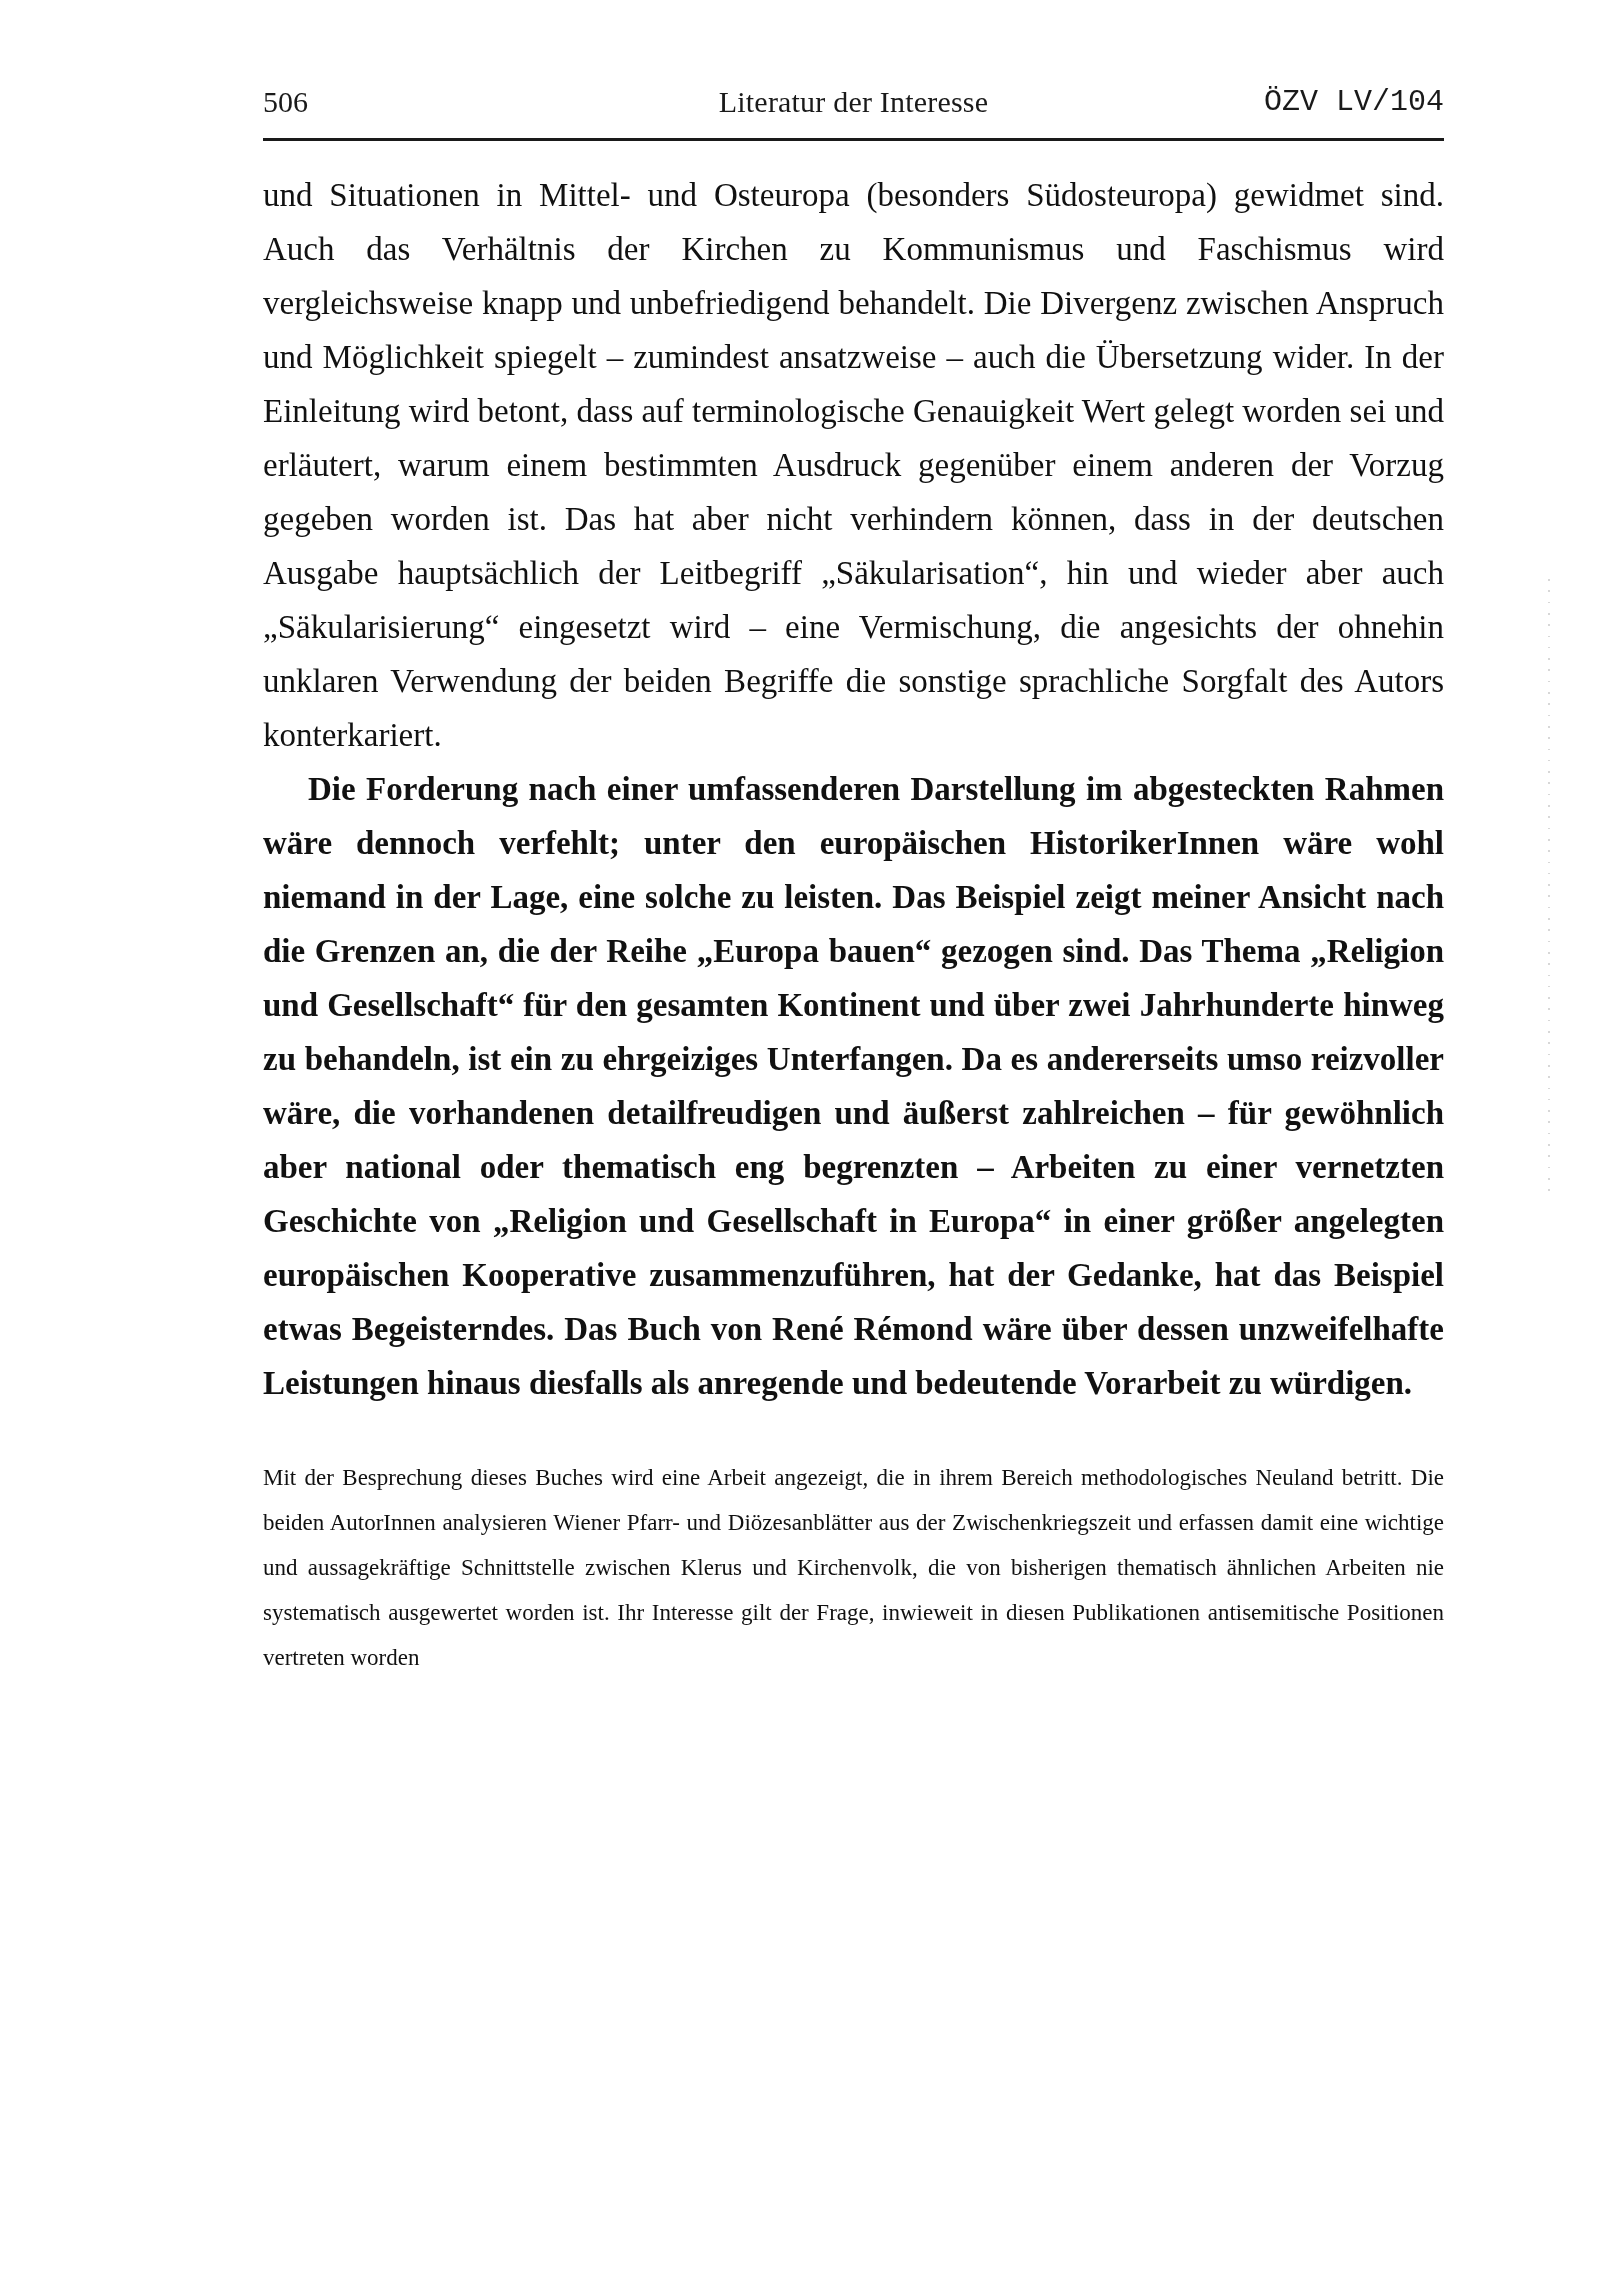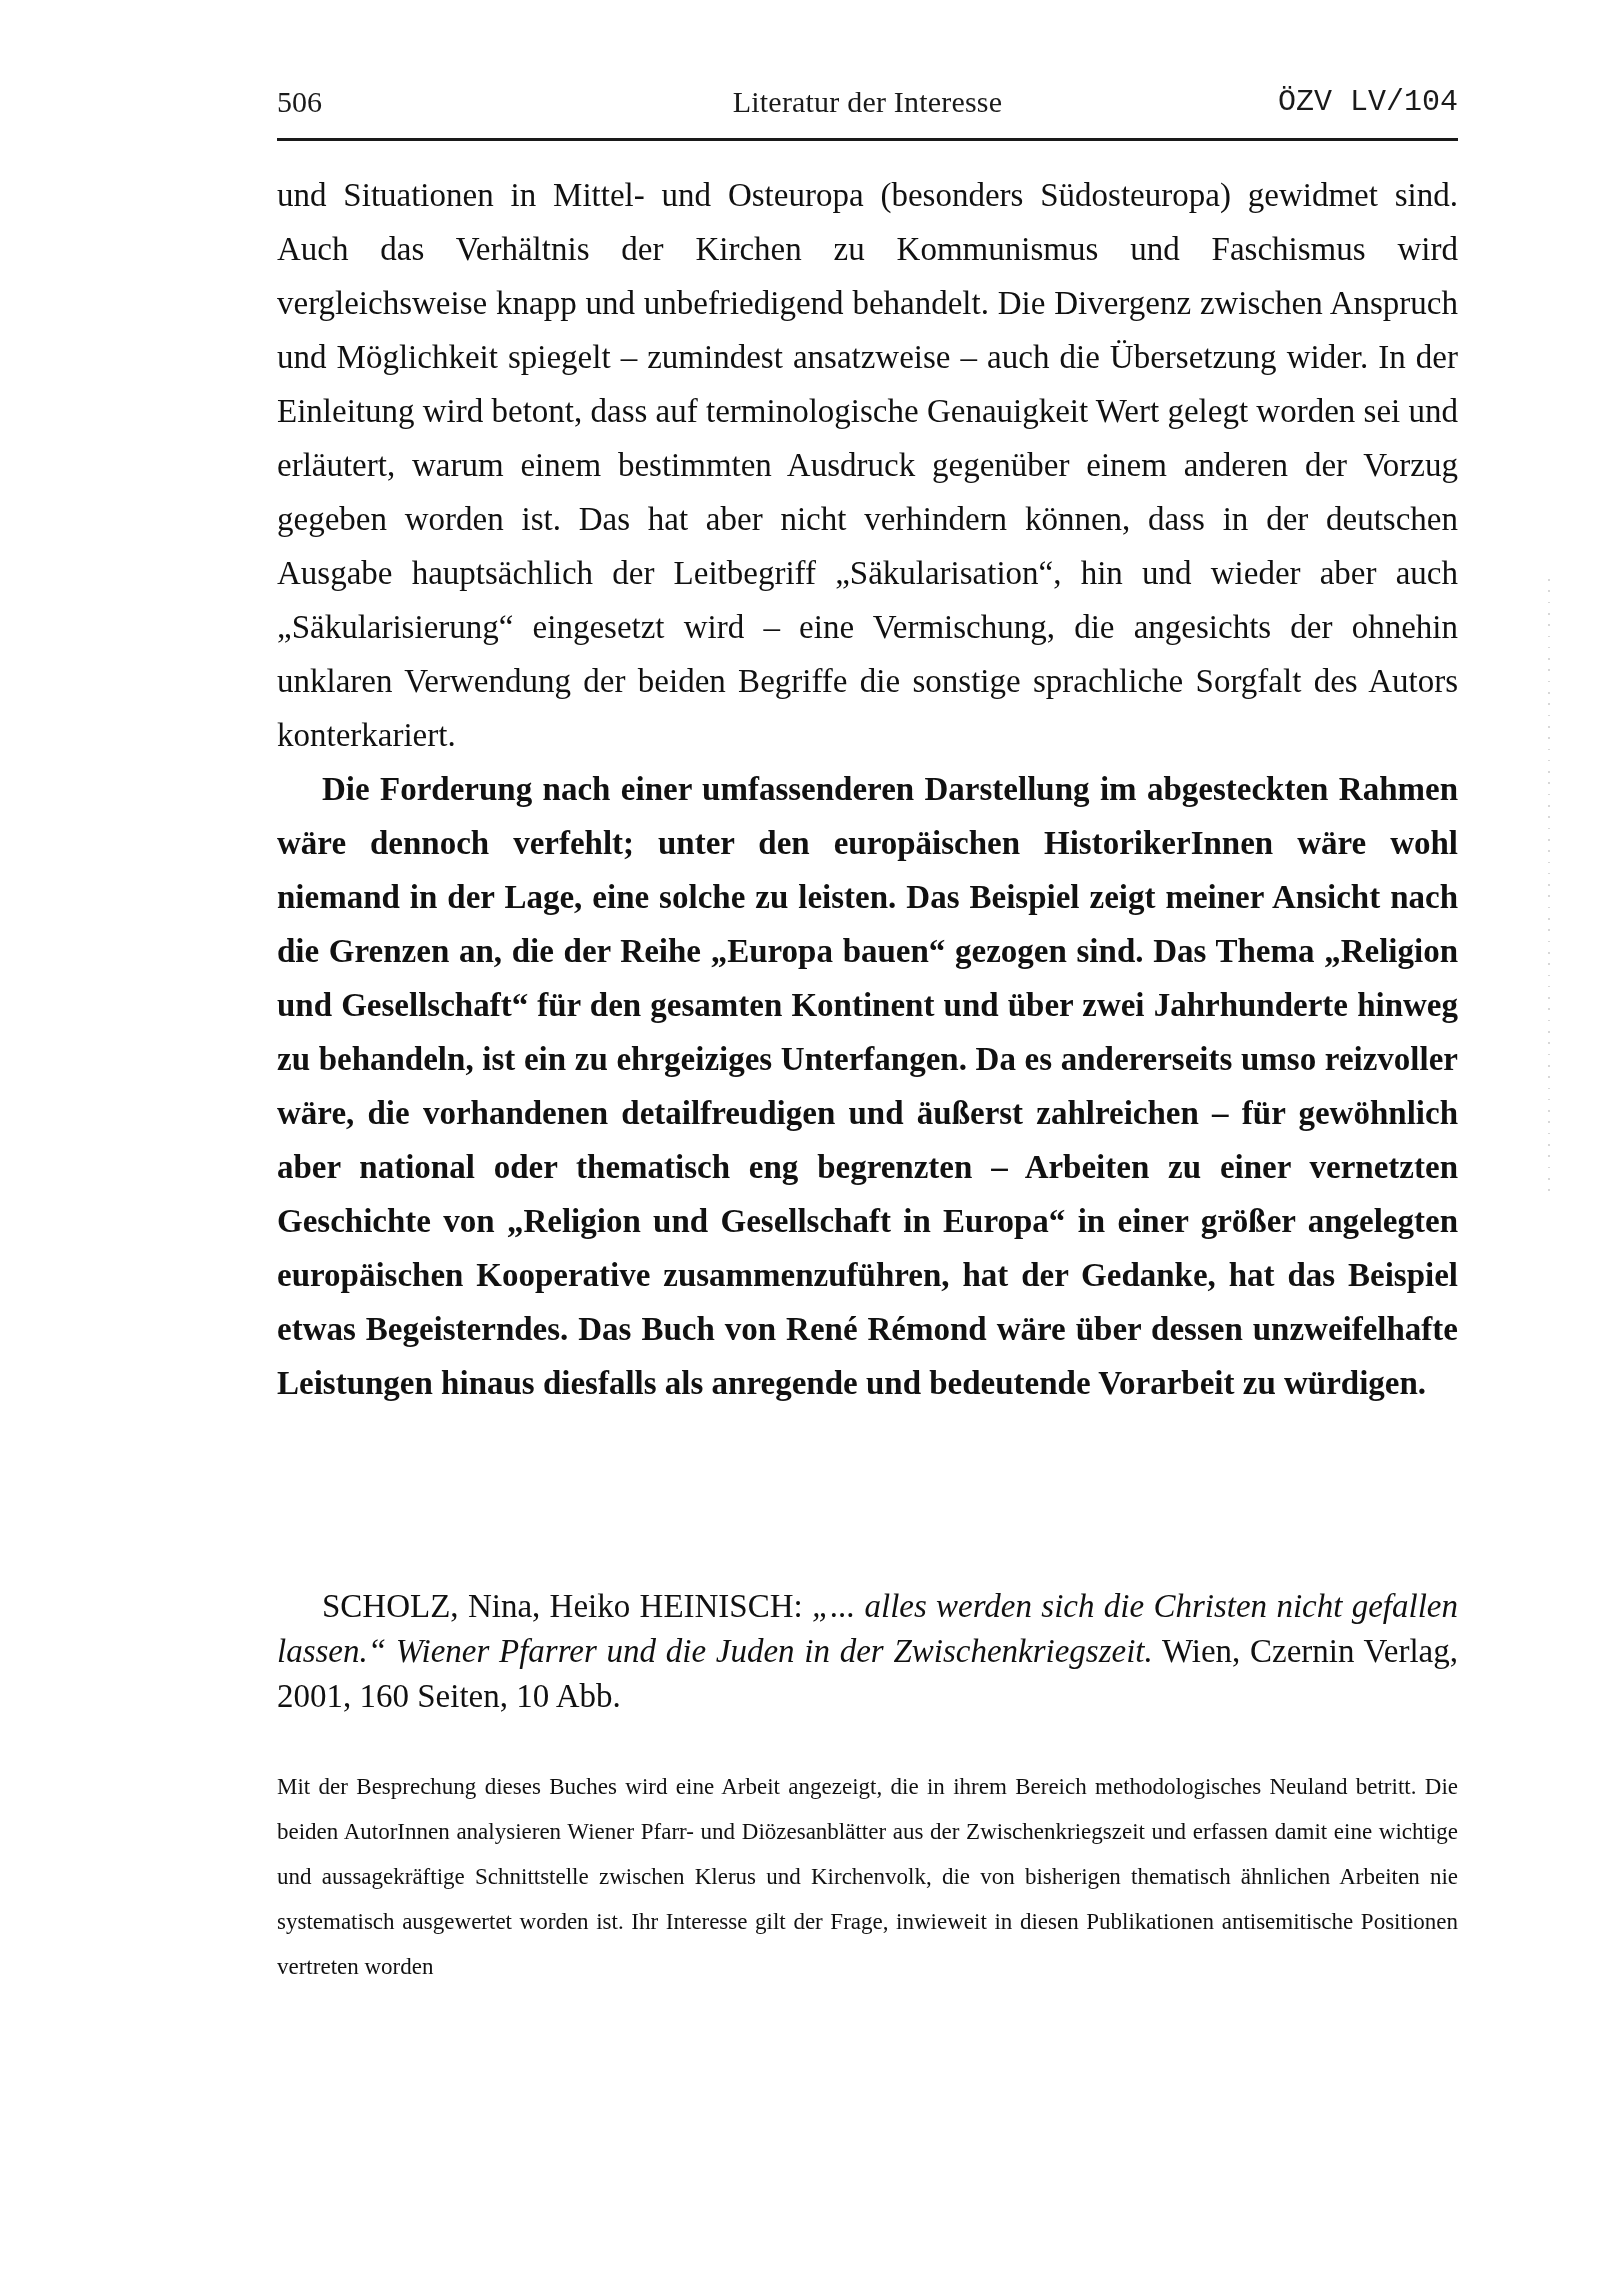--- a/index.html
+++ b/index.html
@@ -10,21 +10,21 @@
     body {
       width: 1618px;
       height: 2295px;
       position: relative;
       overflow: hidden;
       font-family: "Liberation Serif", "DejaVu Serif", serif;
       color: #111111;
     }
     .page {
       position: absolute;
-      left: 277px;
+      left: 263px;
       top: 77px;
       width: 1181px;
     }
     .running-head {
       position: relative;
       height: 50px;
       font-size: 30px;
       line-height: 50px;
       color: #1a1a1a;
     }
@@ -88,21 +88,20 @@
     <span class="title">Literatur der Interesse</span>
     <span class="issue">ÖZV LV/104</span>
   </div>
   <div class="rule"></div>
 
   <div class="body-text">
     <p>und Situationen in Mittel- und Osteuropa (besonders Südosteuropa) gewidmet sind. Auch das Verhältnis der Kirchen zu Kommunismus und Faschismus wird vergleichsweise knapp und unbefriedigend behandelt. Die Divergenz zwischen Anspruch und Möglichkeit spiegelt – zumindest ansatzweise – auch die Übersetzung wider. In der Einleitung wird betont, dass auf terminologische Genauigkeit Wert gelegt worden sei und erläutert, warum einem bestimmten Ausdruck gegenüber einem anderen der Vorzug gegeben worden ist. Das hat aber nicht verhindern können, dass in der deutschen Ausgabe hauptsächlich der Leitbegriff „Säkularisation“, hin und wieder aber auch „Säkularisierung“ eingesetzt wird – eine Vermischung, die angesichts der ohnehin unklaren Verwendung der beiden Begriffe die sonstige sprachliche Sorgfalt des Autors konterkariert.</p>
     <p class="indent">Die Forderung nach einer umfassenderen Darstellung im abgesteckten Rahmen wäre dennoch verfehlt; unter den europäischen HistorikerInnen wäre wohl niemand in der Lage, eine solche zu leisten. Das Beispiel zeigt meiner Ansicht nach die Grenzen an, die der Reihe „Europa bauen“ gezogen sind. Das Thema „Religion und Gesellschaft“ für den gesamten Kontinent und über zwei Jahrhunderte hinweg zu behandeln, ist ein zu ehrgeiziges Unterfangen. Da es andererseits umso reizvoller wäre, die vorhandenen detailfreudigen und äußerst zahlreichen – für gewöhnlich aber national oder thematisch eng begrenzten – Arbeiten zu einer vernetzten Geschichte von „Religion und Gesellschaft in Europa“ in einer größer angelegten europäischen Kooperative zusammenzuführen, hat der Gedanke, hat das Beispiel etwas Begeisterndes. Das Buch von René Rémond wäre über dessen unzweifelhafte Leistungen hinaus diesfalls als anregende und bedeutende Vorarbeit zu würdigen.</p>
   </div>
 
-  <div class="review-head"><span>SCHOLZ, Nina, Heiko HEINISCH: </span><em>„... alles werden sich die Christen nicht gefallen lassen.“ Wiener Pfarrer und die Juden in der Zwischenkriegszeit.</em><span> Wien, Czernin Verlag, 2001, 160 Seiten, 10 Abb.</span></div>
 
   <div class="review-body">
     <p>Mit der Besprechung dieses Buches wird eine Arbeit angezeigt, die in ihrem Bereich methodologisches Neuland betritt. Die beiden AutorInnen analysieren Wiener Pfarr- und Diözesanblätter aus der Zwischenkriegszeit und erfassen damit eine wichtige und aussagekräftige Schnittstelle zwischen Klerus und Kirchenvolk, die von bisherigen thematisch ähnlichen Arbeiten nie systematisch ausgewertet worden ist. Ihr Interesse gilt der Frage, inwieweit in diesen Publikationen antisemitische Positionen vertreten worden</p>
   </div>
 </div>
 
 <div class="scan-marks"></div>
 
 
 </body></html>

